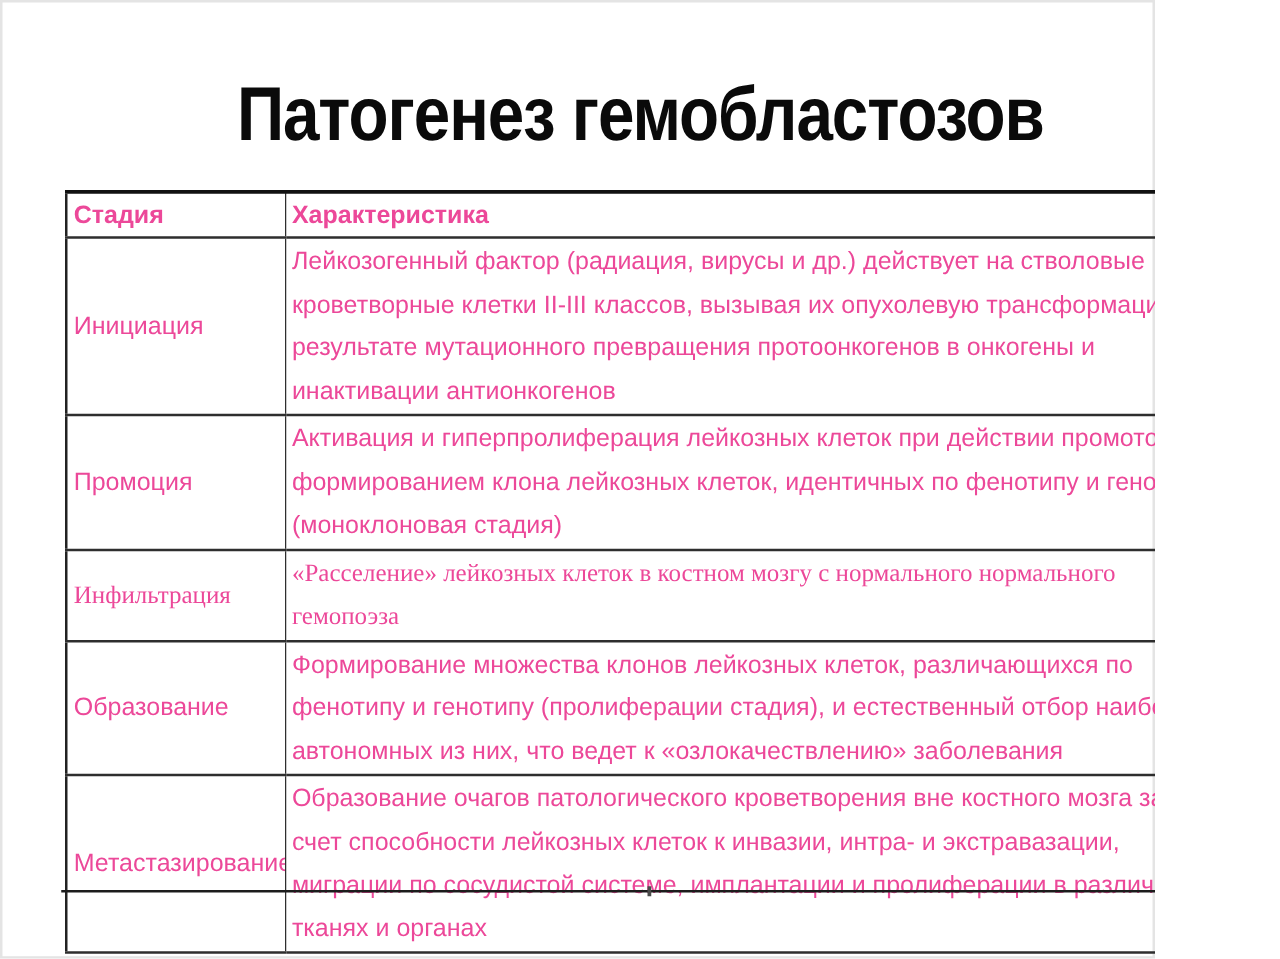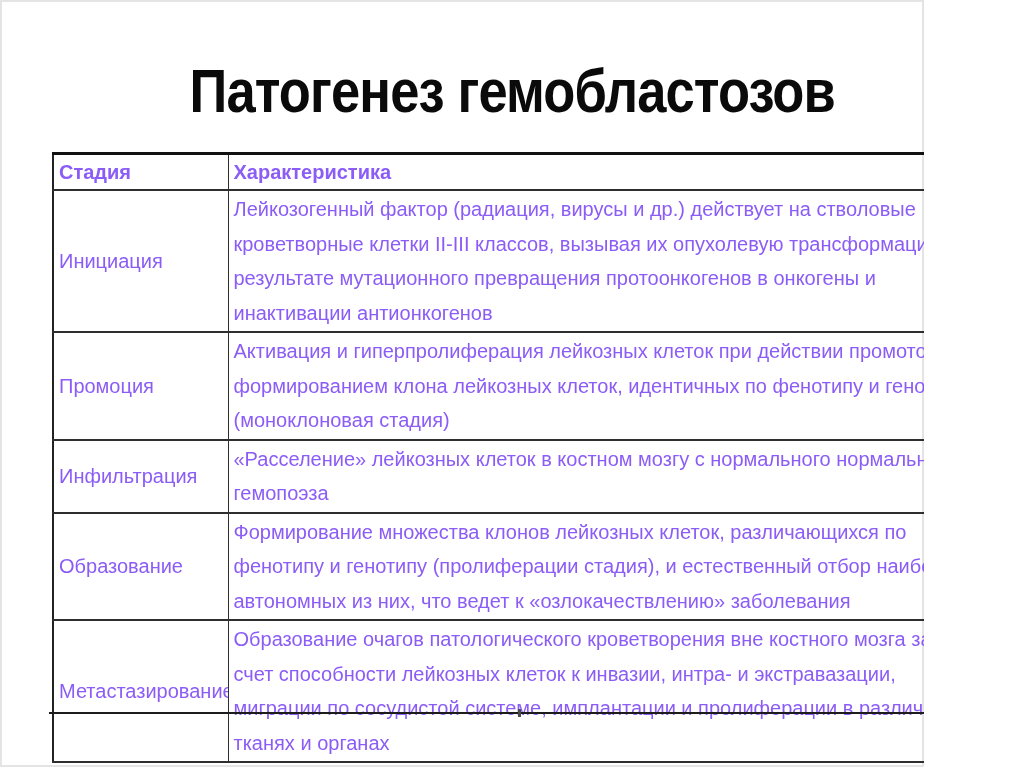--- a/index.html
+++ b/index.html
@@ -46,35 +46,35 @@
     border-bottom: 1px solid #222;
   }
   table.ptable col.c-stage { width: 175px; }
   table.ptable col.c-desc  { width: 743px; }
   table.ptable th, table.ptable td {
     border: 1px solid #2e2e2e;
     border-top-width: 2px;
     border-bottom-width: 2px;
     padding: 1px 3px 1px 5px;
     font-size: 20px;
-    color: #8b5cf6;
+    color: #ec4899;
     text-align: left;
     vertical-align: middle;
     overflow: hidden;
   }
   table.ptable th {
     font-weight: bold;
     line-height: 22px;
     height: 32px;
   }
   td.stage-cell { line-height: 24px; white-space: nowrap; padding-right: 0; }
   td.desc-cell  { line-height: 34.5px; }
   tr.r1 { height: 141px; }
   tr.r2 { height: 101px; }
-  tr.r3 { height: 68px;  }
+  tr.r3 { height: 68px; font-family: Liberation Serif, serif;  }
   tr.r4 { height: 106px; }
   tr.r5 { height: 103px; }
   .bottom-double-line {
     position: absolute;
     left: 49px;
     top: 712px;
     width: 928px;
     height: 2px;
     background: #1c1c1c;
   }

